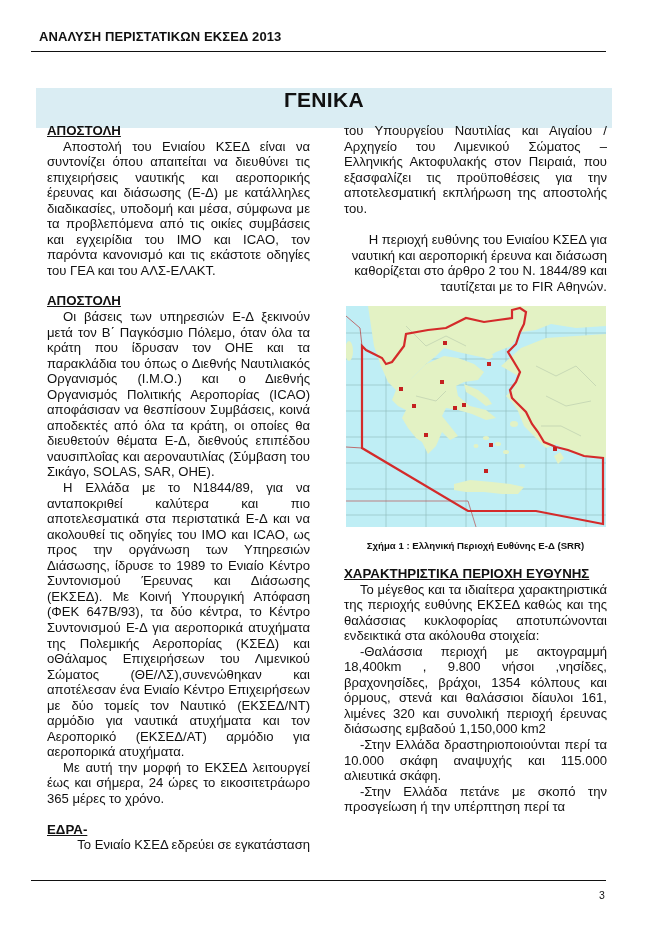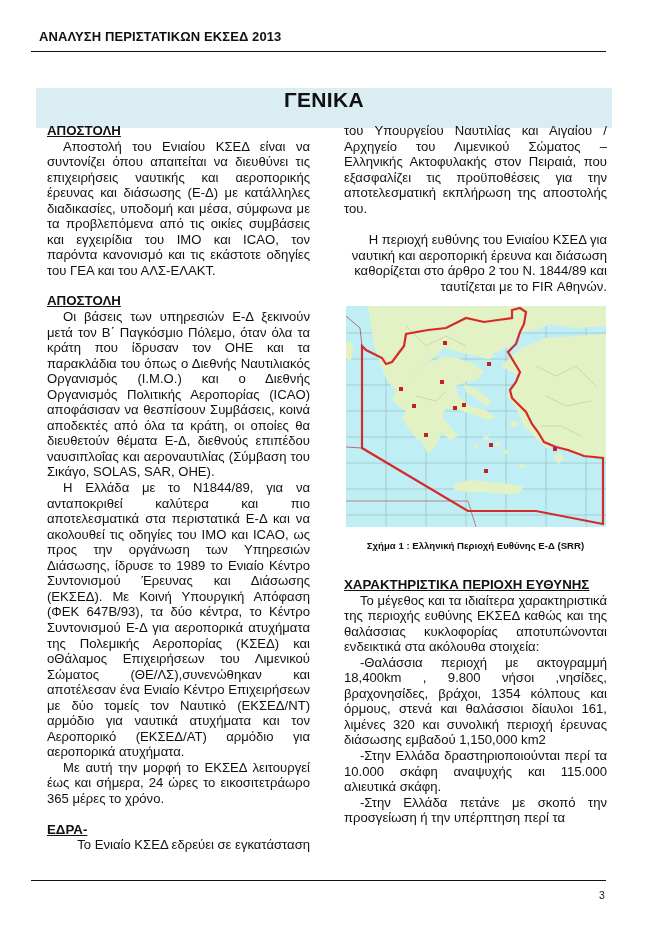--- a/index.html
+++ b/index.html
@@ -11,21 +11,21 @@
   .col { position: absolute; top: 123px; font-size: 13.1px; line-height: 15.55px; text-align: justify; }
   .col.left { left: 47px; width: 263px; }
   .col.right { left: 344px; width: 263px; }
   .h { font-weight: bold; text-decoration: underline; font-size: 13.3px; display: block; text-align: left; }
   p { margin: 0; text-indent: 16px; }
   p.noindent { text-indent: 0; }
   .gap { height: 15px; }
   .gap-s { height: 8px; }
   .map { position: relative; width: 260px; height: 221px; margin: 12px 0 0 2px; }
   .map svg { display: block; }
-  .caption { font-size: 9.6px; font-weight: bold; text-align: center; margin-top: 11px; margin-bottom: 23px; text-indent: 0; }
+  .caption { font-size: 9.6px; font-weight: bold; text-align: center; margin-top: 11px; margin-bottom: 12px; text-indent: 0; }
   .footer-rule { position: absolute; left: 31px; top: 880px; width: 461px; border-top: 1.6px solid #111; }
   .page-num { position: absolute; left: 599px; top: 889px; font-size: 10.5px; }
 </style>
 </head>
 <body>
 
 <div class="running-header">ΑΝΑΛΥΣΗ ΠΕΡΙΣΤΑΤΙΚΩΝ ΕΚΣΕΔ 2013</div>
 <div class="header-rule" style="width:575px;"></div>
 
 <div class="title-banner" style="left:36px;width:576px;">

